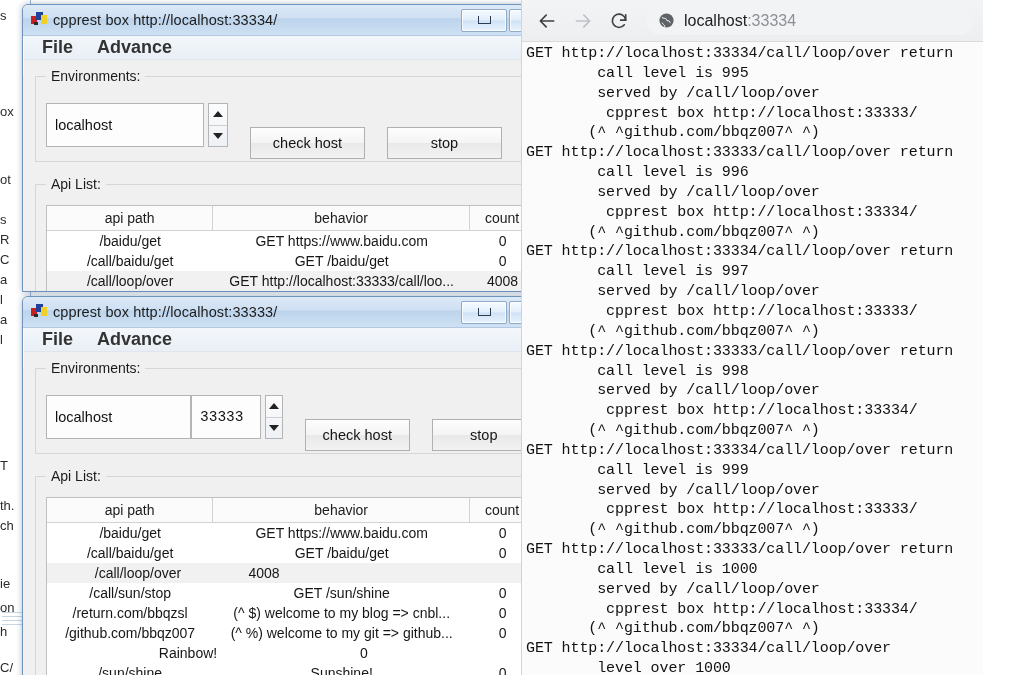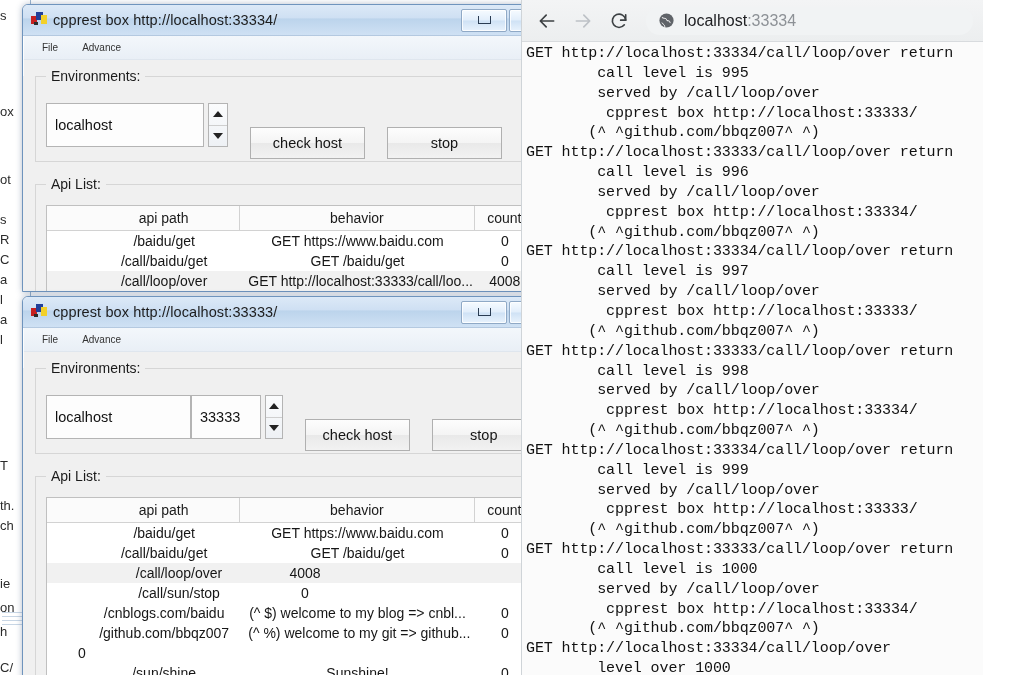--- a/index.html
+++ b/index.html
@@ -75,21 +75,21 @@
   }
   .glyph-min { width: 13px; height: 8px; border: 1.5px solid #2a3c52; border-top: none; box-sizing: border-box; }
   .glyph-max { width: 11px; height: 10px; border: 1.5px solid #2a3c52; border-top-width: 3px; box-sizing: border-box; }
 
   .menubar {
     height: 23px;
     background: linear-gradient(to bottom,#f3f7fb,#e9eff6);
     border-bottom: 1px solid #dfe6ee;
     display: flex; align-items: center; padding-left: 16px; gap: 18px;
   }
-  .menu-item { font-size: 10px; color: #333; padding: 1px 3px; }
+  .menu-item { font-size: 18px; color: #333; padding: 1px 3px; font-weight: bold; }
 
   .win-body { background: #f0f0f0; padding: 0 12px; position: relative; }
 
   
   .group {
     position: relative;
     border: 1px solid #d6d6d6;
     margin-top: 16px;
     padding: 12px 10px 10px 10px;
     text-align: center;
@@ -137,21 +137,21 @@
   .tbl-head > div {
     font-size: 14px; color: #1b1b1b; padding: 4px 8px; box-sizing: border-box;
     border-right: 1px solid #d2d2d2;
   }
   .tbl-row { display: flex; }
   .tbl-row.alt { background: #f1f1f1; }
   .tbl-row > div {
     font-size: 14px; color: #161616; padding: 2px 8px; box-sizing: border-box;
     white-space: nowrap; overflow: hidden;
   }
-  .c-path { width: 182px; margin-left: 41px; }
+  .c-path { width: 182px; }
   .c-beh  { width: 282px; }
   .c-cnt  { width: 70px; }
 
   
   .browser {
     position: absolute; left: 521px; top: 0; width: 461px; height: 675px;
     background: #ffffff;
     border-left: 1px solid #cfd4d8;
     overflow: hidden;
   }
@@ -318,21 +318,21 @@
       <span class="menu-item">File</span>
       <span class="menu-item">Advance</span>
     </div>
 
     <div class="win-body">
 
       <div class="group" style="height:62px;">
         <span class="group-title">Environments:</span>
         <div class="row" style="margin-top:2px;">
           <div class="textbox" style="width:158px;">localhost</div>
-          <div class="textbox" style="width:75px; margin-left:0;">33333</div>
+          <div class="textbox" style="width:75px; margin-left:0;font-family:Liberation Mono, monospace;">33333</div>
           <div class="spin">
             <div>
                 <span class="tri-up"></span>
               </div>
             <div>
                 <span class="tri-dn"></span>
               </div>
           </div>
           <div class="btn" style="width:115px; margin-left:22px;">check host</div>
           <div class="btn" style="width:115px; margin-left:22px;">stop</div>
@@ -357,33 +357,35 @@
                 <div class="c-path">/call/baidu/get</div>
                 <div class="c-beh">GET /baidu/get</div>
                 <div class="c-cnt">0</div>
               </div>
               <div class="tbl-row alt">
                 <div class="c-path">/call/loop/over</div>
                 <div class="c-cnt">4008</div>
               </div>
               <div class="tbl-row">
                 <div class="c-path">/call/sun/stop</div>
-                <div class="c-cnt">0</div>
-              </div>
-              <div class="tbl-row">
-                <div class="c-path">/cnblogs.com/baidu</div>
+                <div class="c-beh">GET /sun/shine</div>
+                <div class="c-cnt">0</div>
+              </div>
+              <div class="tbl-row">
+                <div class="c-path">/return.com/bbqzsl</div>
                 <div class="c-beh">(^ $) welcome to my blog =&gt; cnbl...</div>
                 <div class="c-cnt">0</div>
               </div>
               <div class="tbl-row">
                 <div class="c-path">/github.com/bbqz007</div>
                 <div class="c-beh">(^ %) welcome to my git =&gt; github...</div>
                 <div class="c-cnt">0</div>
               </div>
               <div class="tbl-row">
+                <div class="c-beh">Rainbow!</div>
                 <div class="c-cnt">0</div>
               </div>
               <div class="tbl-row">
                 <div class="c-path">/sun/shine</div>
                 <div class="c-beh">Sunshine!</div>
                 <div class="c-cnt">0</div>
               </div>
             </div>
         </div>
       </div>

